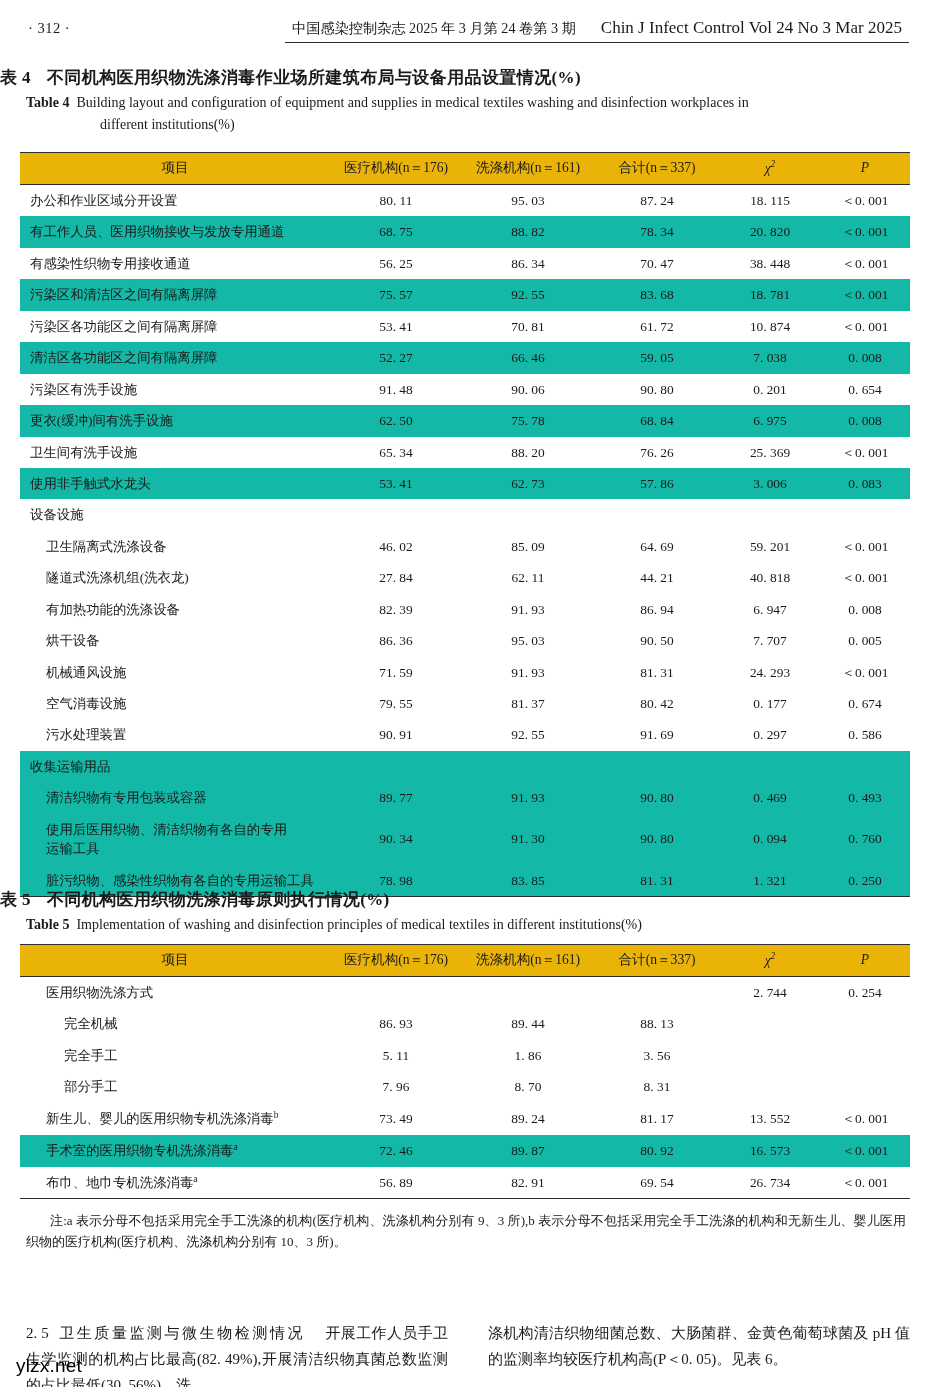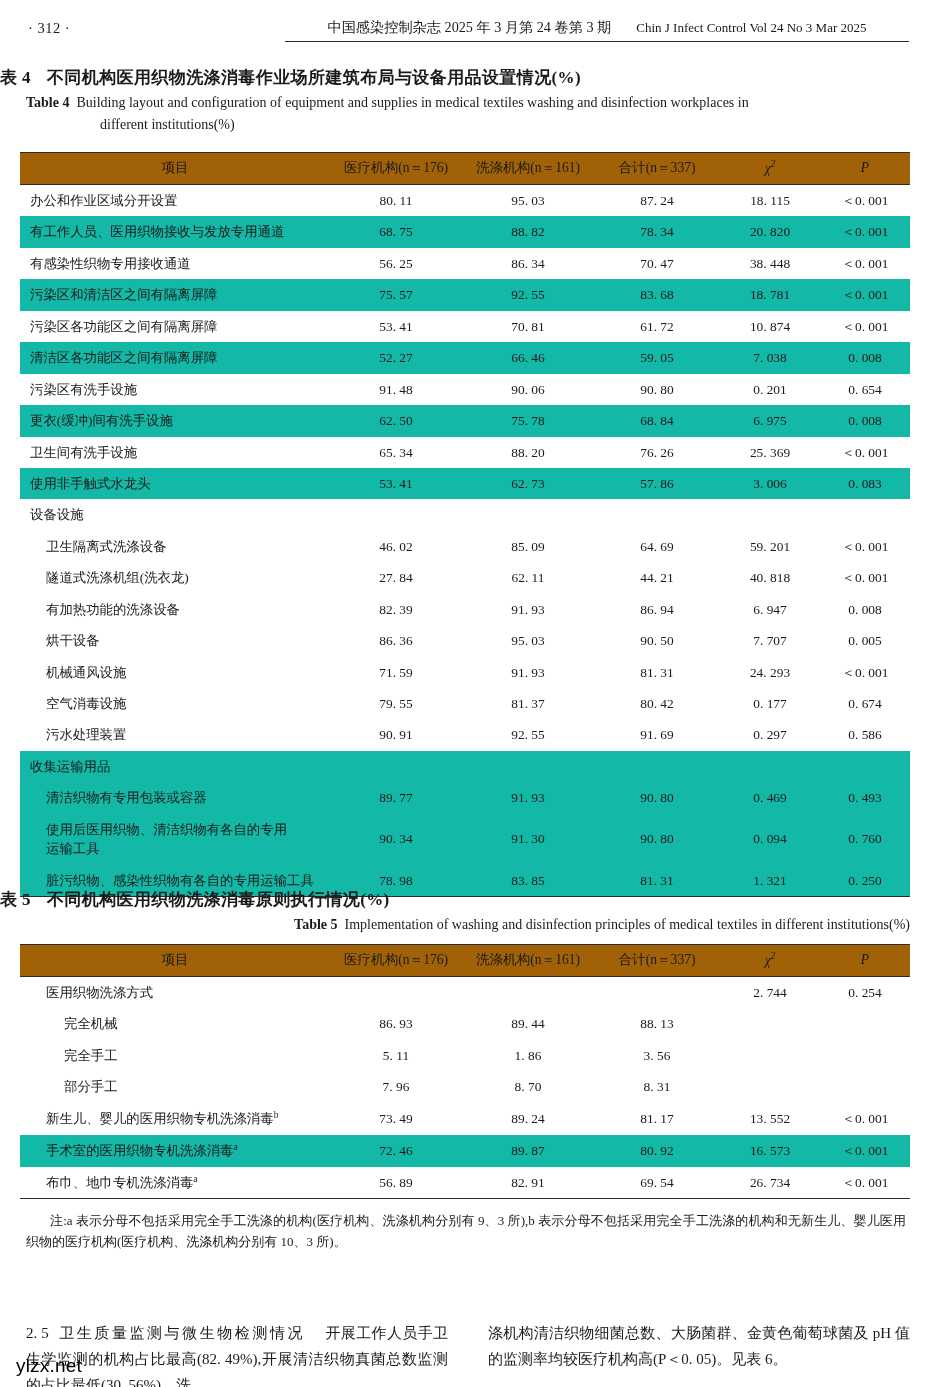--- a/index.html
+++ b/index.html
@@ -37,21 +37,21 @@
     left: 285px;
     top: 2px;
     width: 624px;
     font-size: 14px;
     text-align: center;
     white-space: nowrap;
     border-bottom: 1.1px solid #2a2a2a;
     padding-bottom: 4px;
   }
   .journal-line .cn { font-size: 14.2px; }
-  .journal-line .en { font-size: 13px; }
+  .journal-line .en { font-size: 17px; }
   .gap-wide { display: inline-block; width: 18px; }
 
   
   .cap-cn {
     text-align: left;
     font-size: 17px;
     font-weight: bold;
     letter-spacing: 0.4px;
     white-space: nowrap;
   }
@@ -69,21 +69,21 @@
     border-collapse: collapse;
     width: 890px;
     table-layout: fixed;
     font-size: 13.4px;
   }
   table.data thead th {
     font-weight: normal;
     padding: 6px 0 7px 0;
     text-align: center;
     font-size: 13.6px;
-    background: #a16207;
+    background: #eab308;
   }
   table.data thead tr {
     border-top: 1.6px solid #2b2b2b;
     border-bottom: 1.1px solid #2b2b2b;
   }
   table.data tbody td {
     padding: 6px 0 6px 0;
     text-align: center;
     vertical-align: middle;
     line-height: 1.45;
@@ -374,21 +374,21 @@
           <td>0. 250</td>
         </tr>
       </tbody>
   </table>
   <div class="tbl-bottom"></div>
 </div>
 
 <div id="cap5cn" class="cap-cn">
   <span class="lbl">表 5</span><span>不同机构医用织物洗涤消毒原则执行情况(%)</span>
 </div>
-<div id="cap5en" class="cap-en" style="text-align:right;">
+<div id="cap5en" class="cap-en" style="text-align:left;">
   <span class="lbl">Table 5</span><span>Implementation of washing and disinfection principles of medical textiles in different institutions(%)</span>
 </div>
 
 <div id="table5">
   <table class="data">
     <colgroup>
       <col class="c-item">
         <col class="c-med">
         <col class="c-wash">
         <col class="c-tot">

